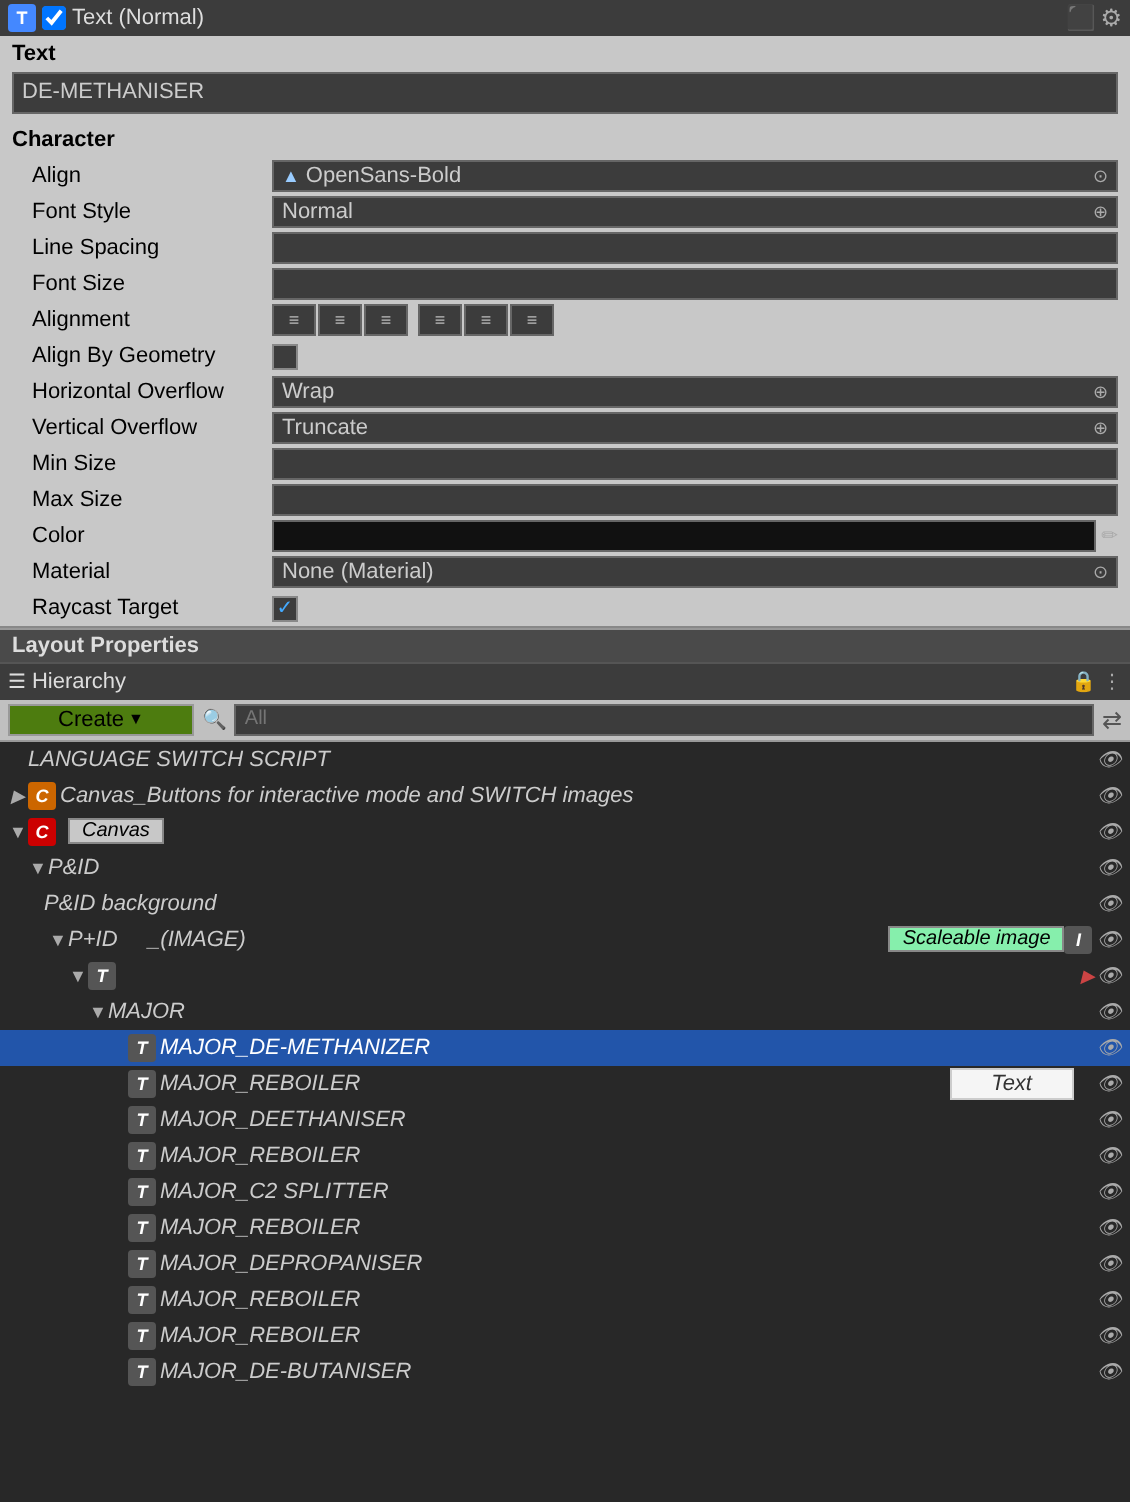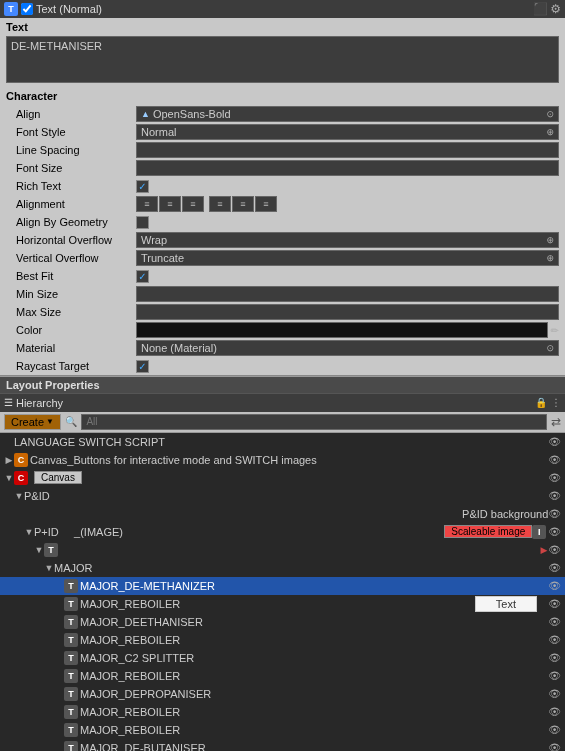--- a/index.html
+++ b/index.html
@@ -155,23 +155,23 @@
     .hierarchy-toolbar {
       background: #c0c0c0;
       display: flex;
       align-items: center;
       padding: 2px 4px;
       gap: 4px;
       border-bottom: 1px solid #999;
     }
 
     .create-btn {
-      background: #a16207;
+      background: #4d7c0f;
       border: 1px solid #999;
-      padding: 1px 6px;
+      padding: 1px 24px;
       cursor: pointer;
       display: flex;
       align-items: center;
       gap: 2px;
       font-size: 11px;
       justify-content: center;
     }
 
     .search-bar {
       flex: 1;
@@ -181,20 +181,21 @@
       padding: 1px 4px;
       height: 16px;
       font-size: 10px;
     }
 
     .hierarchy-list {
       background: #282828;
       color: #ccc;
       overflow-y: auto;
       height: calc(100% - 38px);
+      font-style: italic;
     }
 
     .h-item {
       display: flex;
       align-items: center;
       height: 18px;
       padding-right: 4px;
       cursor: pointer;
     }
     .h-item.selected {
@@ -215,21 +216,21 @@
     .canvas-badge {
       background: #c8c8c8;
       color: #000;
       font-size: 10px;
       padding: 0 6px;
       margin-left: 4px;
       border: 1px solid #888;
     }
 
     .scaleable-badge {
-      background: #ef4444;
+      background: #86efac;
       color: #000;
       font-size: 10px;
       padding: 0 6px;
       margin-left: 4px;
       border: 1px solid #888;
     }
   </style>
 </head>
 <body>
 
@@ -243,21 +244,21 @@
         <input type="checkbox" checked="" style="width: 12px; height: 12px;">
         <span style="color:#ddd;font-size:11px;">Text (Normal)</span>
       </div>
       <div class="title-bar-icons">
         <span style="color:#aaa;font-size:12px;cursor:pointer;">⬛</span>
         <span style="color:#aaa;font-size:12px;cursor:pointer;">⚙</span>
       </div>
     </div>
 
     <div class="section-label">Text</div>
-    <textarea style="display: block; margin: 2px 6px 4px; background: rgb(60, 60, 60); border: 1px solid rgb(102, 102, 102); color: rgb(204, 204, 204); padding: 3px 4px; font-size: 11px; width: calc(100% - 12px); height: 47px; resize: none;">DE-METHANISER</textarea>
+    <textarea style="display: block; margin: 2px 6px 4px; background: rgb(60, 60, 60); border: 1px solid rgb(102, 102, 102); color: rgb(204, 204, 204); padding: 3px 4px; font-size: 11px; width: calc(100% - 12px); height: 21px; resize: none;">DE-METHANISER</textarea>
 
     <div class="prop-row">
       <span class="prop-label bold">Character</span>
     </div>
 
     <div class="prop-row">
       <span class="prop-label">Align</span>
       <div class="prop-value">
         <div class="dropdown">
           <span style="display:flex;align-items:center;gap:3px;">
@@ -286,26 +287,20 @@
       </div>
     </div>
 
     <div class="prop-row">
       <span class="prop-label">Font Size</span>
       <div class="prop-value">
         <input class="small-input" type="text" style="">
       </div>
     </div>
 
-    <div class="prop-row">
-      <span class="prop-label">Rich Text</span>
-      <div class="prop-value">
-        <div class="checkbox checked"></div>
-      </div>
-    </div>
 
 
     <div class="prop-row">
       <span class="prop-label">Alignment</span>
       <div class="prop-value">
         <div class="align-buttons">
           <div class="align-btn">≡</div>
           <div class="align-btn">≡</div>
           <div class="align-btn">≡</div>
           <div class="align-btn" style="margin-left:4px;">≡</div>
@@ -335,26 +330,20 @@
     <div class="prop-row">
       <span class="prop-label">Vertical Overflow</span>
       <div class="prop-value">
         <div class="dropdown">
           <span>Truncate</span>
           <span class="dropdown-arrow">⊕</span>
         </div>
       </div>
     </div>
 
-    <div class="prop-row">
-      <span class="prop-label">Best Fit</span>
-      <div class="prop-value">
-        <div class="checkbox checked"></div>
-      </div>
-    </div>
 
     <div class="prop-row">
       <span class="prop-label">Min Size</span>
       <div class="prop-value">
         <input class="small-input" type="text" style="">
       </div>
     </div>
 
     <div class="prop-row">
       <span class="prop-label">Max Size</span>
@@ -446,21 +435,21 @@
       </div>
 
       <div class="h-item" style="padding-left:14px;">
         <span class="h-arrow open">▼</span>
         <span class="h-label">P&amp;ID</span>
         <div class="h-right-icons">
           <span class="eye-icon">👁</span>
         </div>
       </div>
 
-      <div class="h-item" style="padding-left:36px;text-align:right;">
+      <div class="h-item" style="padding-left:12px;">
         <span class="h-arrow"></span>
         <span class="h-label">P&amp;ID background</span>
         <div class="h-right-icons">
           <span class="eye-icon">👁</span>
         </div>
       </div>
 
       <div class="h-item" style="padding-left:24px;">
         <span class="h-arrow open">▼</span>
         <span class="h-label">P+ID &nbsp;&nbsp;&nbsp;&nbsp;_(IMAGE)</span>

